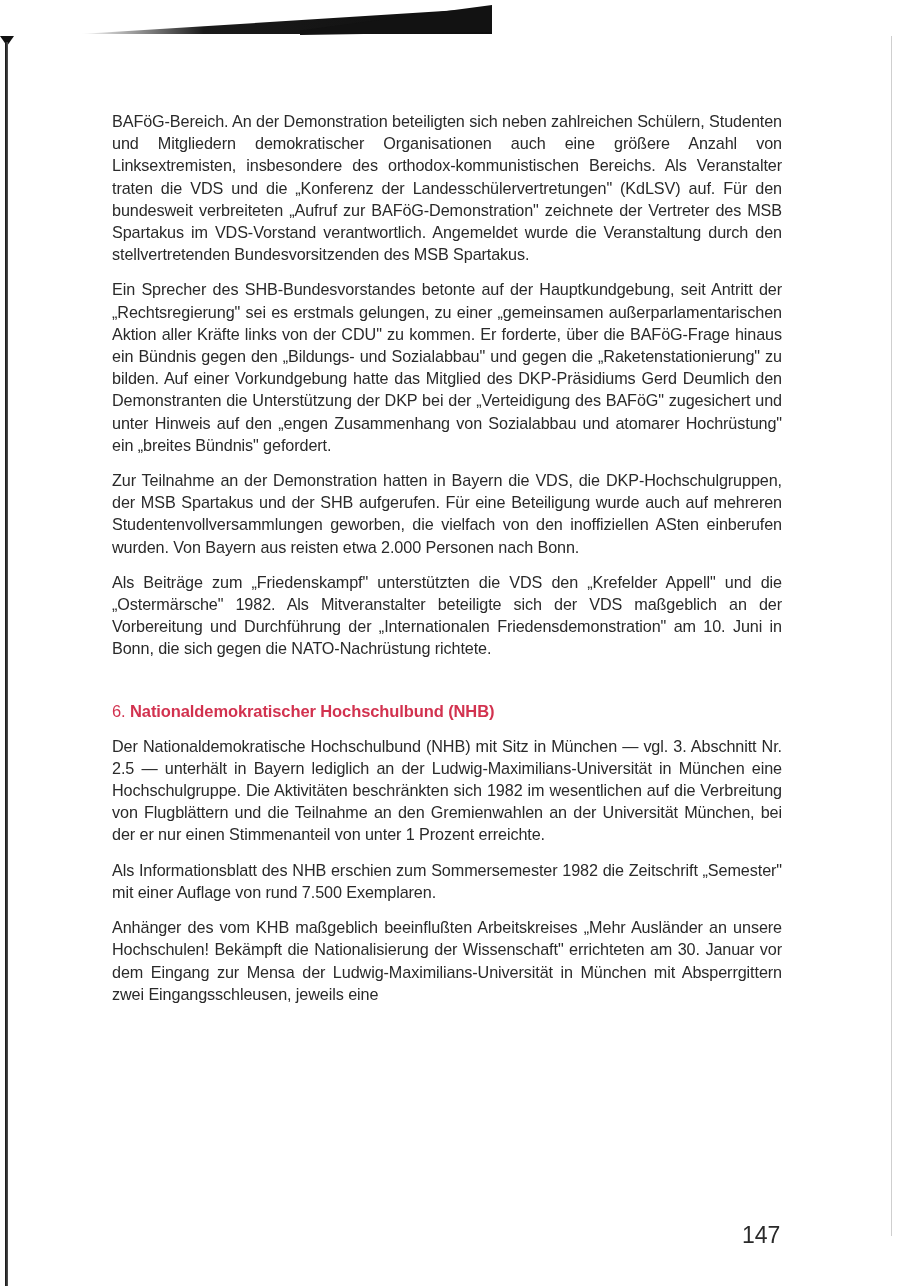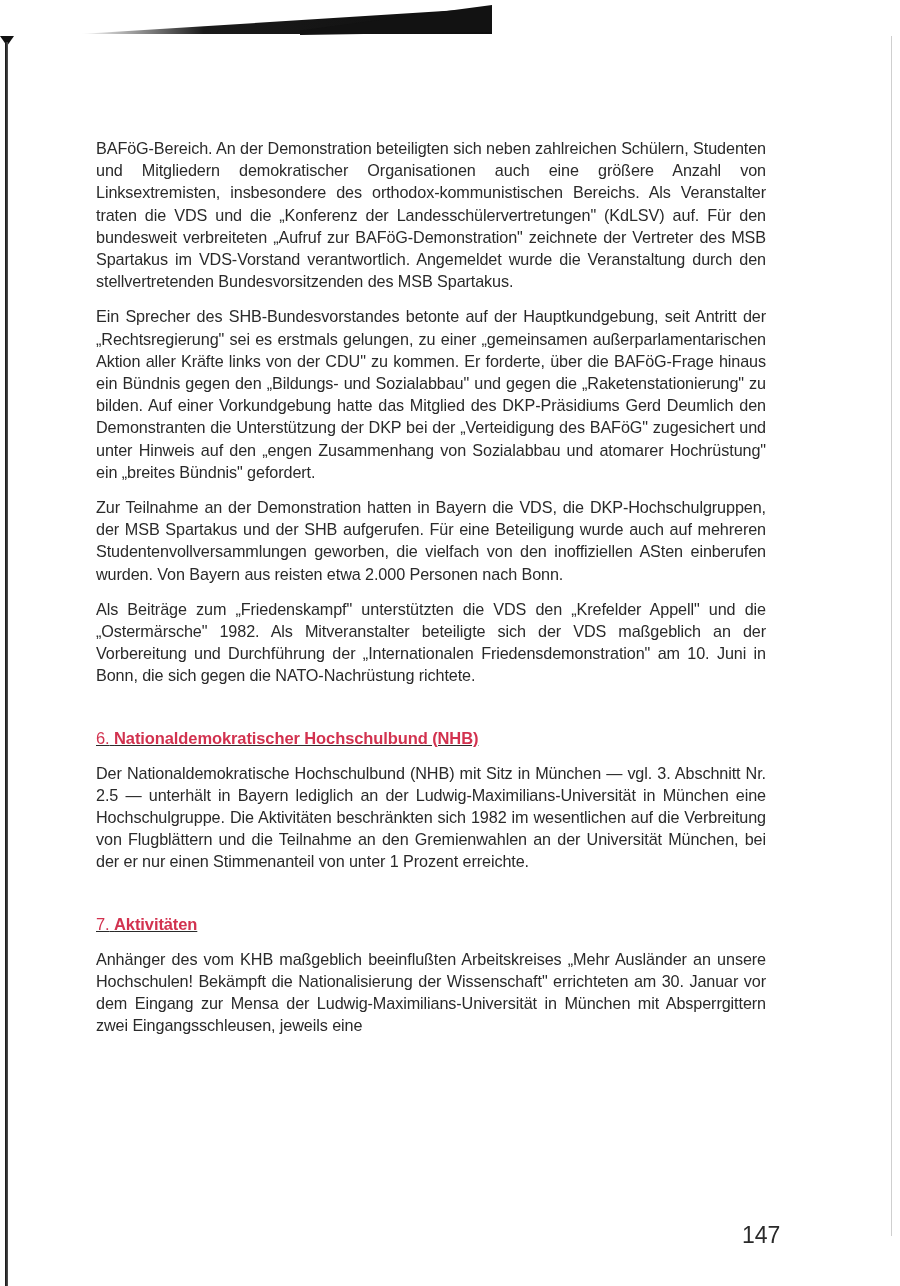--- a/index.html
+++ b/index.html
@@ -25,26 +25,26 @@
     border-left:7px solid transparent; border-right:7px solid transparent; border-top:10px solid #111;
   }
   .left-mark .line {
     position:absolute; left:5px; top:6px; width:3px; height:1244px;
     background:linear-gradient(to right,#111,#555);
   }
   .right-line {
     position:absolute; left:891px; top:36px; width:1px; height:1200px; background:#cfcfcf;
   }
   .page {
-    position:absolute; left:96px; top:110px; width:670px;
-    font-size:16.2px; line-height:22.2px; text-align:justify; letter-spacing:-0.1px;margin-top:27px;
+    position:absolute; left:112px; top:110px; width:670px;
+    font-size:16.2px; line-height:22.2px; text-align:justify; letter-spacing:-0.1px;
   }
   .page p { margin:0 0 13px 0; }
   .heading {
-    font-size:16.5px; margin:40px 0 13px 0; line-height:22px;text-decoration:underline;
+    font-size:16.5px; margin:40px 0 13px 0; line-height:22px;
   }
   .heading .num { color:#d2324f; font-weight:normal; }
   .heading .title { color:#d2324f; font-weight:bold; }
   .page-number {
     position:absolute; left:742px; top:1222px; font-size:23px; color:#2a2a2a;
   }
 </style>
 </head>
 <body>
 
@@ -60,21 +60,18 @@
   <p>BAFöG-Bereich. An der Demonstration beteiligten sich neben zahlreichen Schülern, Studenten und Mitgliedern demokratischer Organisationen auch eine größere Anzahl von Linksextremisten, insbesondere des orthodox-kommunistischen Bereichs. Als Veranstalter traten die VDS und die „Konferenz der Landesschülervertretungen" (KdLSV) auf. Für den bundesweit verbreiteten „Aufruf zur BAFöG-Demonstration" zeichnete der Vertreter des MSB Spartakus im VDS-Vorstand verantwortlich. Angemeldet wurde die Veranstaltung durch den stellvertretenden Bundesvorsitzenden des MSB Spartakus.</p>
   <p>Ein Sprecher des SHB-Bundesvorstandes betonte auf der Hauptkundgebung, seit Antritt der „Rechtsregierung" sei es erstmals gelungen, zu einer „gemeinsamen außerparlamentarischen Aktion aller Kräfte links von der CDU" zu kommen. Er forderte, über die BAFöG-Frage hinaus ein Bündnis gegen den „Bildungs- und Sozialabbau" und gegen die „Raketenstationierung" zu bilden. Auf einer Vorkundgebung hatte das Mitglied des DKP-Präsidiums Gerd Deumlich den Demonstranten die Unterstützung der DKP bei der „Verteidigung des BAFöG" zugesichert und unter Hinweis auf den „engen Zusammenhang von Sozialabbau und atomarer Hochrüstung" ein „breites Bündnis" gefordert.</p>
   <p>Zur Teilnahme an der Demonstration hatten in Bayern die VDS, die DKP-Hochschulgruppen, der MSB Spartakus und der SHB aufgerufen. Für eine Beteiligung wurde auch auf mehreren Studentenvollversammlungen geworben, die vielfach von den inoffiziellen ASten einberufen wurden. Von Bayern aus reisten etwa 2.000 Personen nach Bonn.</p>
   <p>Als Beiträge zum „Friedenskampf" unterstützten die VDS den „Krefelder Appell" und die „Ostermärsche" 1982. Als Mitveranstalter beteiligte sich der VDS maßgeblich an der Vorbereitung und Durchführung der „Internationalen Friedensdemonstration" am 10. Juni in Bonn, die sich gegen die NATO-Nachrüstung richtete.</p>
 
   <div class="heading">
     <span class="num">6.</span>
     <span class="title">Nationaldemokratischer Hochschulbund (NHB)</span>
   </div>
   <p>Der Nationaldemokratische Hochschulbund (NHB) mit Sitz in München — vgl. 3. Abschnitt Nr. 2.5 — unterhält in Bayern lediglich an der Ludwig-Maximilians-Universität in München eine Hochschulgruppe. Die Aktivitäten beschränkten sich 1982 im wesentlichen auf die Verbreitung von Flugblättern und die Teilnahme an den Gremienwahlen an der Universität München, bei der er nur einen Stimmenanteil von unter 1 Prozent erreichte.</p>
+  <p>Als Informationsblatt des NHB erschien zum Sommersemester 1982 die Zeitschrift „Semester" mit einer Auflage von rund 7.500 Exemplaren.</p>
 
-  <div class="heading">
-    <span class="num">7.</span>
-    <span class="title">Aktivitäten</span>
-  </div>
   <p>Anhänger des vom KHB maßgeblich beeinflußten Arbeitskreises „Mehr Ausländer an unsere Hochschulen! Bekämpft die Nationalisierung der Wissenschaft" errichteten am 30. Januar vor dem Eingang zur Mensa der Ludwig-Maximilians-Universität in München mit Absperrgittern zwei Eingangsschleusen, jeweils eine</p>
 </div>
 
 <div class="page-number">147</div>
 
 </body></html>

